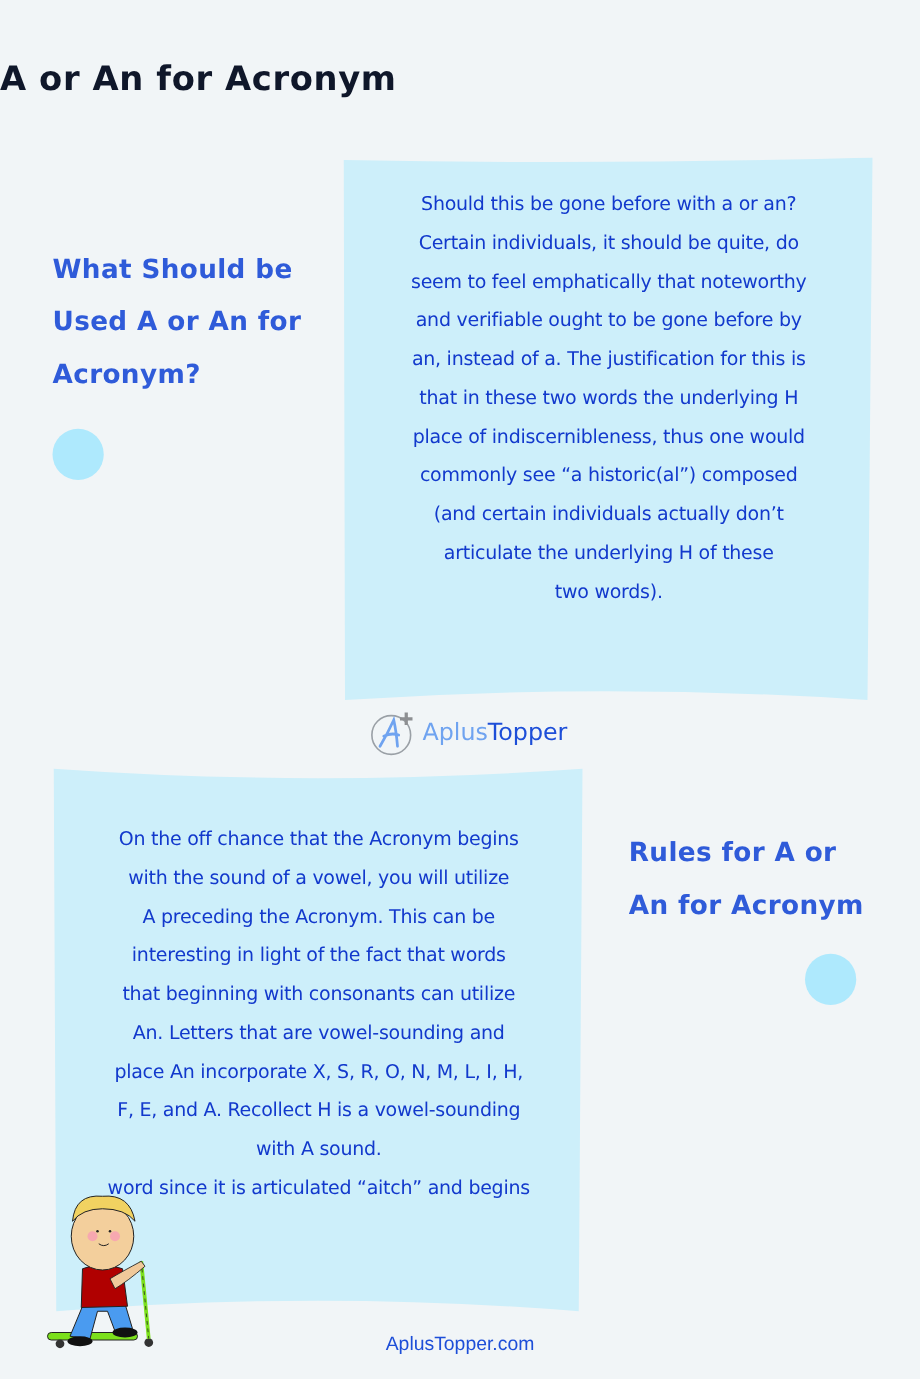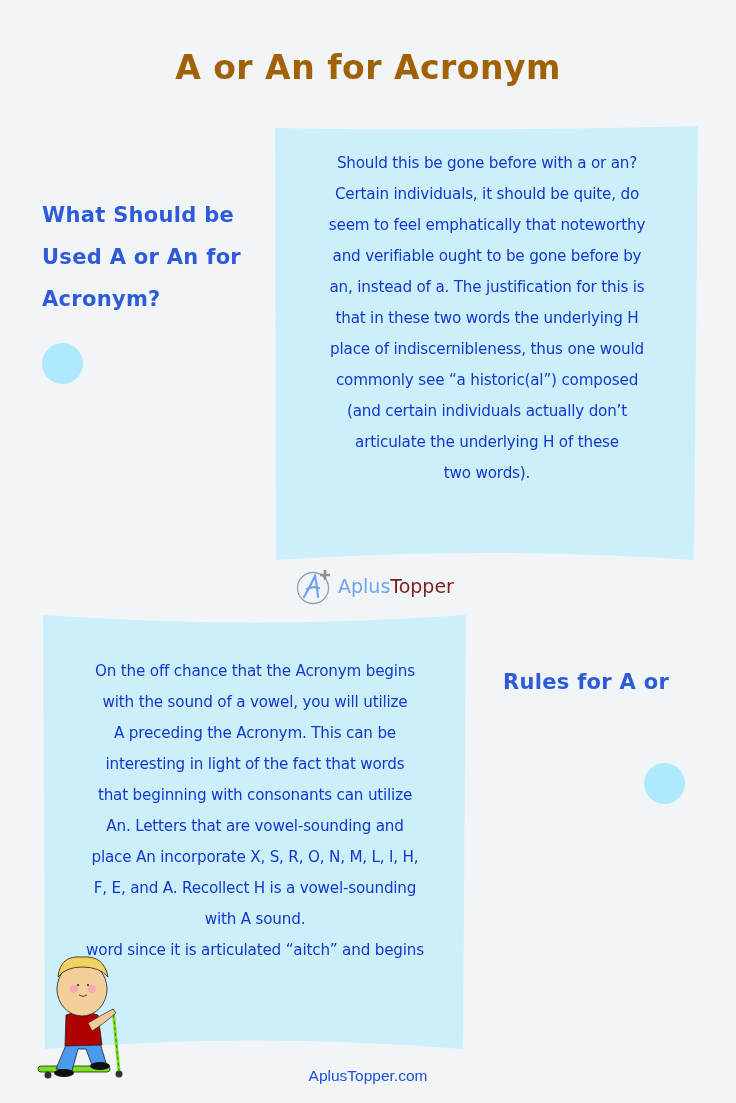--- a/index.html
+++ b/index.html
@@ -1,22 +1,22 @@
 <!DOCTYPE html>
 <html><head>
   <meta charset="utf-8">
   <style>
     * { margin: 0; padding: 0; box-sizing: border-box; }
     html, body { width: 736px; height: 1103px; background: #f1f5f7; overflow: hidden; }
     body { position: relative; font-family: "DejaVu Sans", sans-serif; }
 
     .page-title {
-      position: absolute; left: 0; top: 48px; width: 736px; text-align: center;
+      position: absolute; left: 0; top: 48px; width: 736px; 
       font-family: "DejaVu Sans", sans-serif; font-weight: bold;
-      font-size: 33px; color: #a16207; letter-spacing: 0.5px;
+      font-size: 27px; color: #0f172a; letter-spacing: 0.5px;
     }
 
     .section-heading {
       position: absolute; font-family: "DejaVu Sans", sans-serif; font-weight: bold;
       color: #2f5bd9; font-size: 21px; line-height: 42px; letter-spacing: 0.3px;
     }
     .heading-1 { left: 42px; top: 194px; width: 220px; }
     .heading-2 { left: 503px; top: 661px; width: 210px; }
 
     .dot {
@@ -36,21 +36,21 @@
     .card-1 { left: 273px; top: 126px; width: 428px; height: 436px; }
     .card-1 .card-text { left: 18px; top: 22px; width: 392px; }
     .card-2 { left: 40px; top: 612px; width: 430px; height: 440px; }
     .card-2 .card-text { left: 14px; top: 44px; width: 402px; }
 
     .logo {
       position: absolute; left: 296px; top: 566px; height: 40px; display: flex; align-items: center;
     }
     .logo-text { font-family: "DejaVu Sans", sans-serif; font-size: 19px; margin-left: 4px; }
     .logo-aplus { color: #6fa3f0; text-align: right; }
-    .logo-topper { color: #7f1d1d; }
+    .logo-topper { color: #1d4ed8; }
 
     .footer {
       position: absolute; left: 0; top: 1067px; width: 736px; text-align: center;
       font-family: "Liberation Sans", sans-serif; font-size: 15.5px; color: #1d4ed8;
     }
 
     .boy { position: absolute; left: 36px; top: 945px; width: 92px; height: 140px; }
   </style>
 </head>
 <body>
@@ -105,20 +105,21 @@
     <div>An. Letters that are vowel-sounding and</div>
     <div>place An incorporate X, S, R, O, N, M, L, I, H,</div>
     <div>F, E, and A. Recollect H is a vowel-sounding</div>
     <div>with A sound.</div>
     <div>word since it is articulated “aitch” and begins</div>
   </div>
 </div>
 
 <div class="section-heading heading-2">
   <div>Rules for A or</div>
+  <div>An for Acronym</div>
 </div>
 <div class="dot dot-2"></div>
 
 <svg class="boy" viewBox="0 0 92 140">
 
   <rect x="2" y="121" width="72" height="6" rx="3" fill="#7be01c" stroke="#222" stroke-width="0.8"></rect>
   <circle cx="12" cy="130" r="3.5" fill="#333"></circle>
   <circle cx="83" cy="129" r="3.5" fill="#333"></circle>
   <line x1="77" y1="64" x2="83" y2="126" stroke="#7be01c" stroke-width="3"></line>
   <line x1="77" y1="64" x2="83" y2="126" stroke="#222" stroke-width="0.6" stroke-dasharray="3 3"></line>

